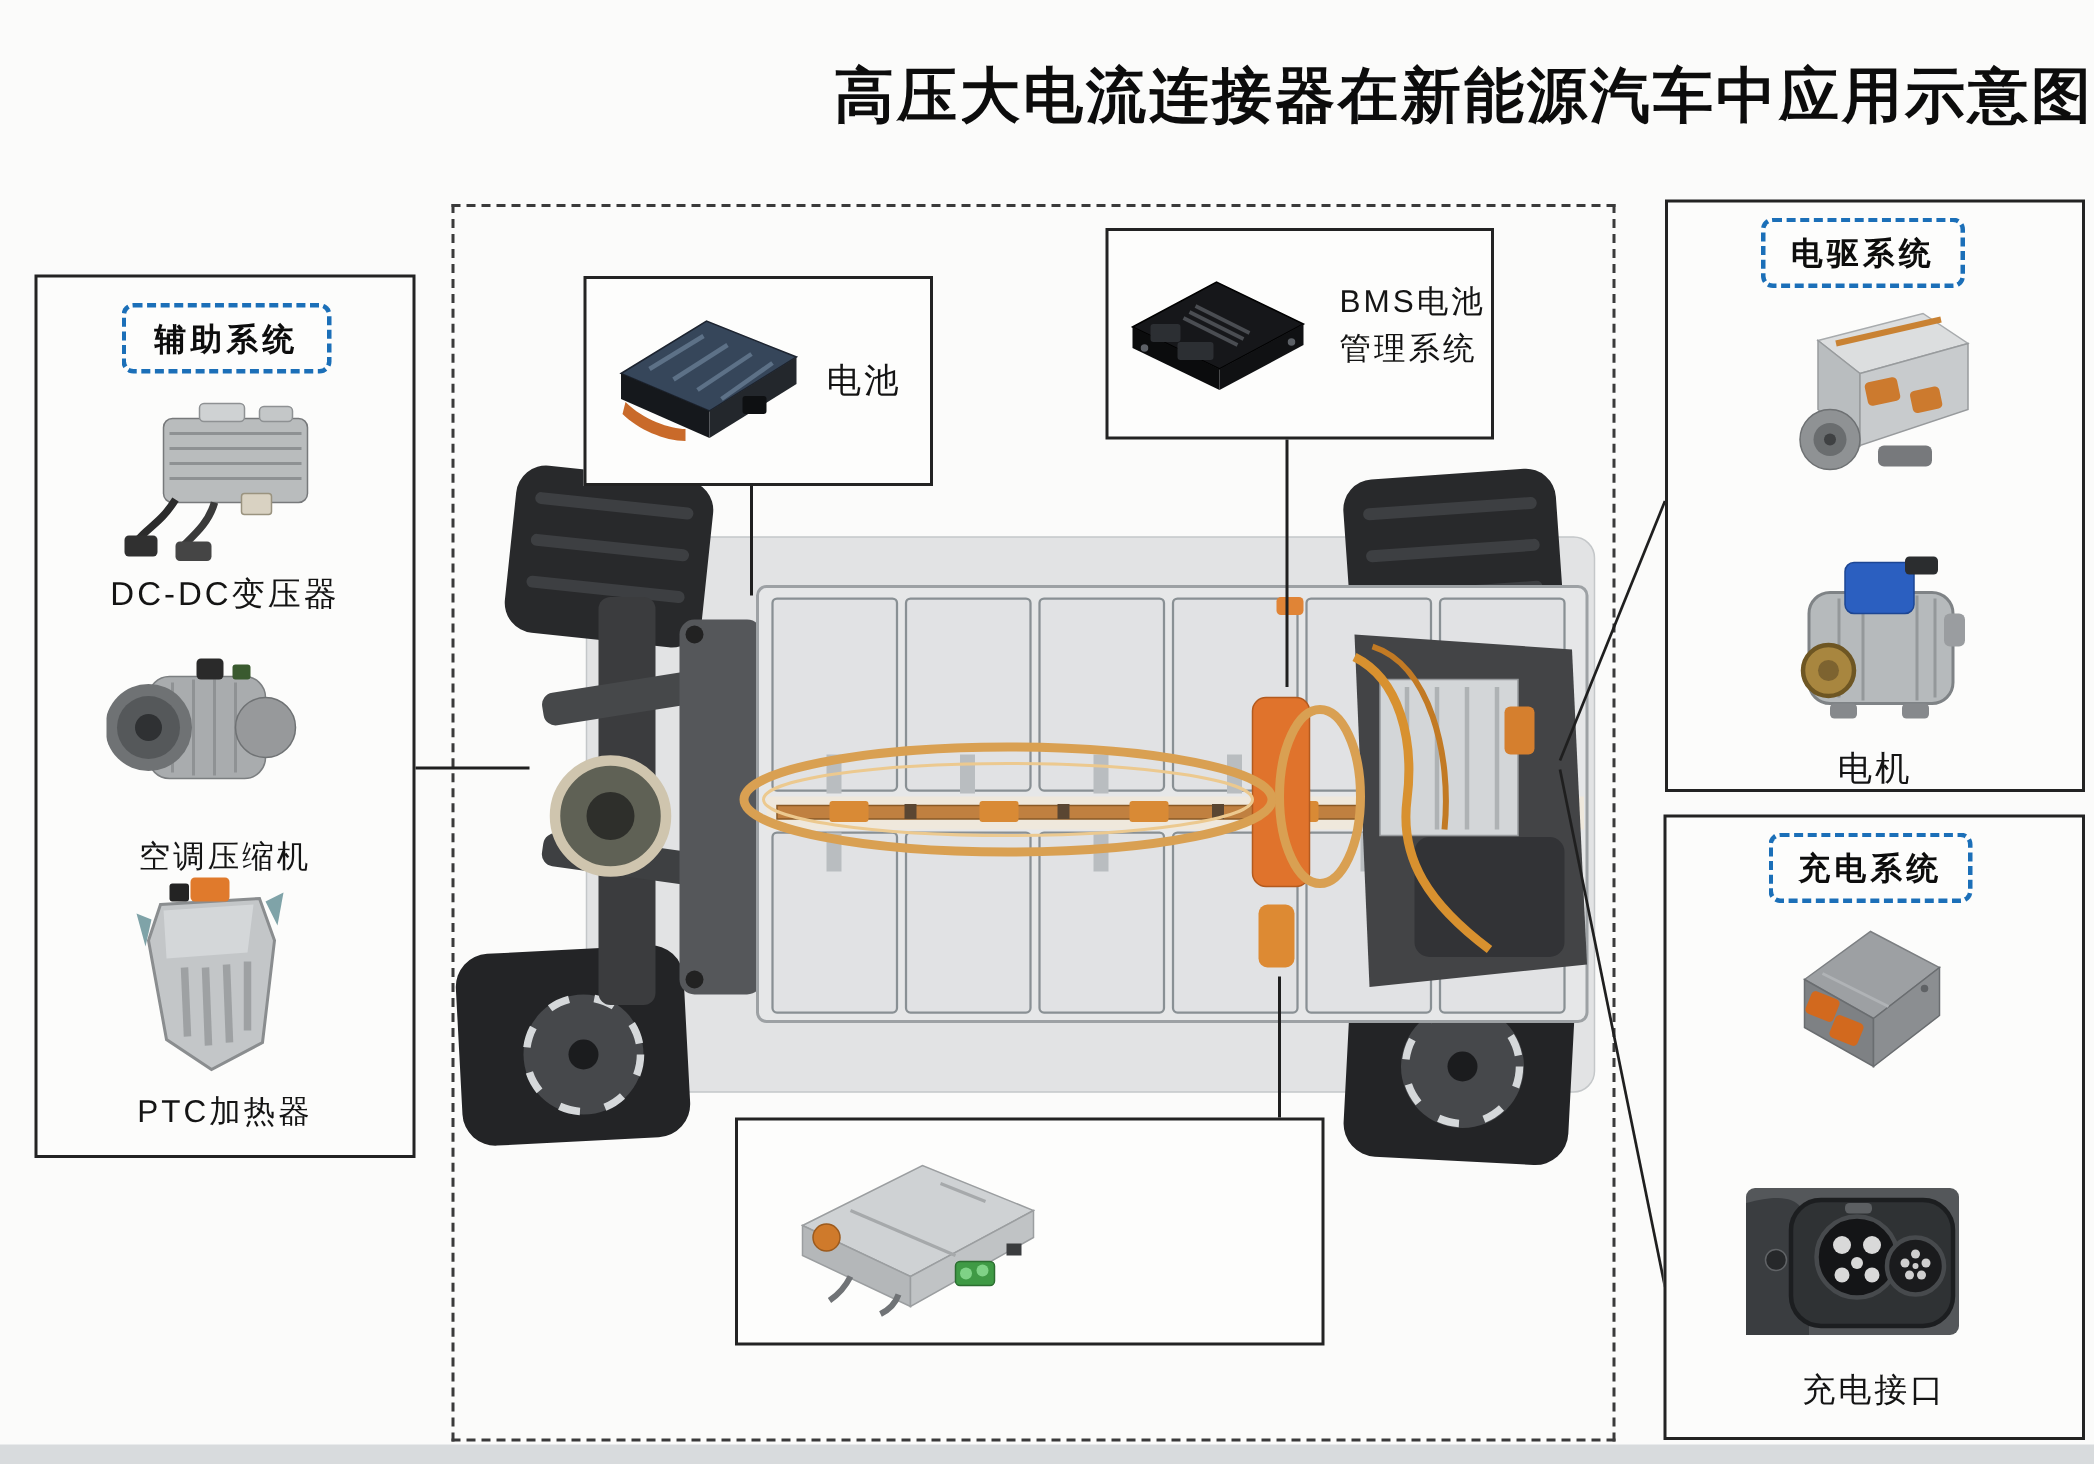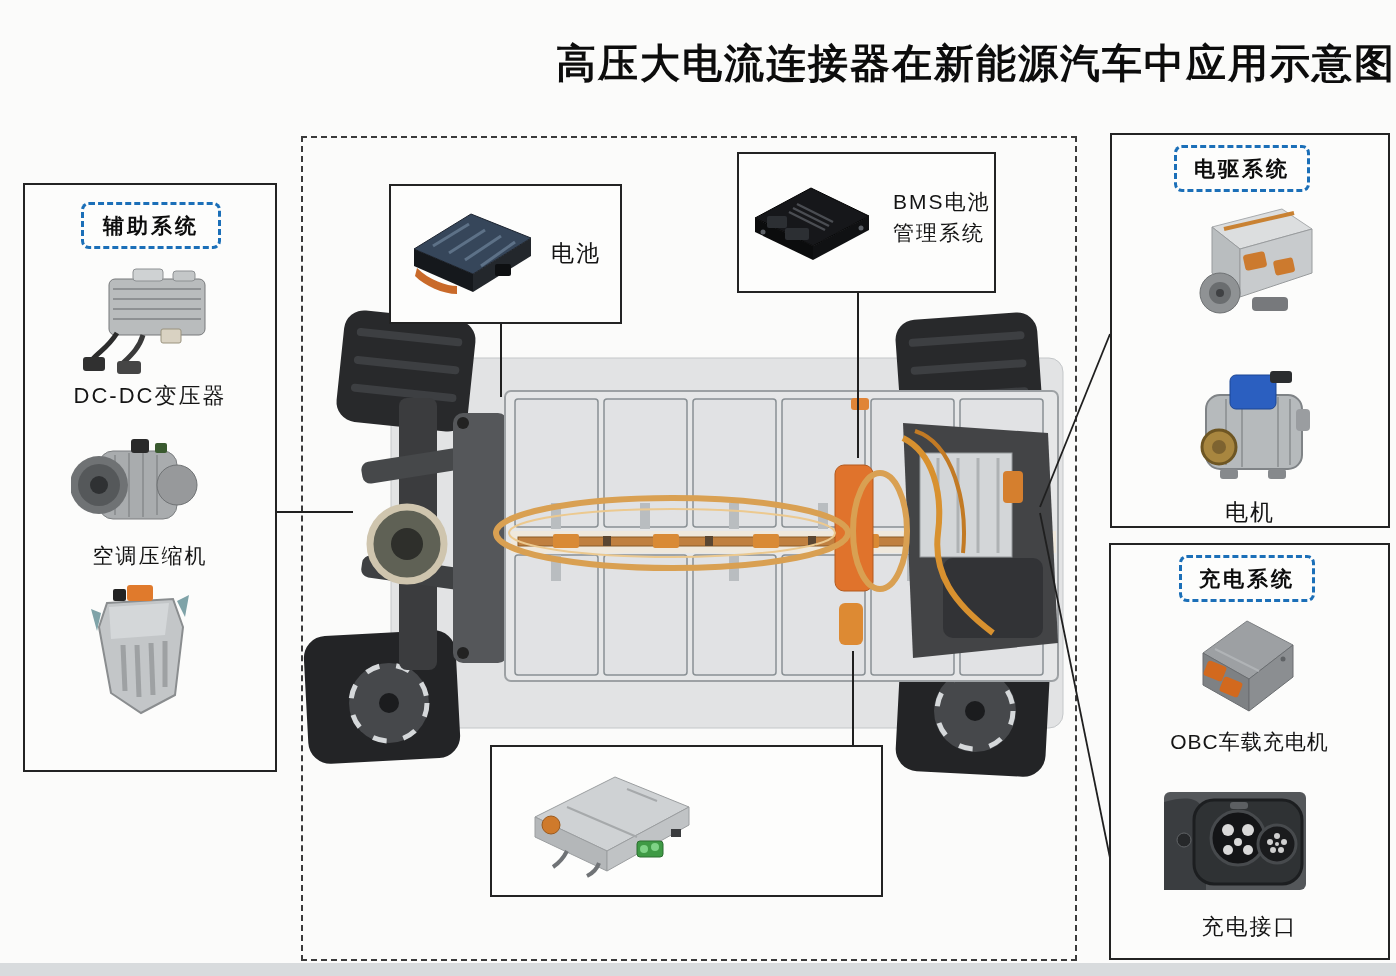--- a/index.html
+++ b/index.html
@@ -172,36 +172,37 @@
       <line x1="72" y1="16" x2="72" y2="80"></line>
           <line x1="86" y1="18" x2="86" y2="78"></line>
         </g>
       <circle cx="28" cy="48" r="29" fill="#6f7274"></circle>
       <circle cx="28" cy="48" r="21" fill="#55585a"></circle>
       <circle cx="28" cy="48" r="9" fill="#2f3133"></circle>
       <circle cx="106" cy="48" r="20" fill="#97999b" stroke="#6f7274"></circle>
       <rect x="60" y="2" width="18" height="14" rx="3" fill="#2a2a2a"></rect>
       <rect x="84" y="6" width="12" height="10" rx="2" fill="#3a5a2f"></rect>
     </svg>
-    <div class="lbl" style="left:0;top:357px;width:250px;">空调压缩机</div>
+    <div class="lbl" style="left:0;top:372px;width:250px;">空调压缩机</div>
 
     <svg class="abs" style="left:60px;top:398px;" width="112" height="135" viewBox="0 0 112 135">
       <path d="M22 20 L88 16 L98 44 L90 112 L56 130 L26 110 L14 44 Z" fill="#c3c6c8" stroke="#8a8d8f" stroke-width="2"></path>
       <path d="M24 24 L84 20 L80 52 L26 56 Z" fill="#d4d7d9"></path>
       <g stroke="#9ea1a3" stroke-width="5">
           <line x1="38" y1="62" x2="40" y2="108"></line>
           <line x1="52" y1="62" x2="54" y2="114"></line>
       <line x1="66" y1="60" x2="68" y2="112"></line>
           <line x1="80" y1="58" x2="80" y2="104"></line>
         </g>
       <rect x="42" y="2" width="26" height="16" rx="3" fill="#e07a2c"></rect>
       <rect x="28" y="6" width="13" height="12" rx="2" fill="#232323"></rect>
       <path d="M92 18 L104 12 L100 34" fill="#7fa3a8"></path>
       <path d="M16 30 L6 26 L12 48" fill="#7fa3a8"></path>
     </svg>
+    <div class="lbl" style="left:0;top:542px;width:250px;">PTC加热器</div>
   </div>
 
   <div class="box" style="left:389px;top:152px;width:229px;height:136px;margin-top:32px;">
     <svg class="abs" style="left:8px;top:16px;" width="145" height="100" viewBox="0 0 145 100">
       <polygon points="15,47 72,12 132,36 74,72" fill="#36465a" stroke="#1d2430"></polygon>
       <g stroke="#5d7187" stroke-width="3" fill="none">
         <path d="M34 44 L70 22"></path>
           <path d="M50 51 L86 28"></path>
           <path d="M66 58 L102 34"></path>
           <path d="M82 64 L116 40"></path>
@@ -295,21 +296,20 @@
 
     <svg class="abs" style="left:74px;top:62px;" width="120" height="118" viewBox="0 0 120 118">
       <polygon points="18,46 62,14 108,38 64,72" fill="#9da0a3" stroke="#7c7f82"></polygon>
       <polygon points="18,46 64,72 64,104 18,78" fill="#7e8184" stroke="#6a6d70"></polygon>
       <polygon points="64,72 108,38 108,70 64,104" fill="#8b8e91" stroke="#6a6d70"></polygon>
       <line x1="30" y1="42" x2="74" y2="64" stroke="#b0b3b6" stroke-width="2"></line>
       <rect x="20" y="56" width="20" height="16" rx="3" fill="#d2691e" transform="rotate(22 30 64)"></rect>
       <rect x="36" y="72" width="20" height="16" rx="3" fill="#d2691e" transform="rotate(22 46 80)"></rect>
       <circle cx="98" cy="52" r="2.5" fill="#5f6265"></circle>
     </svg>
-    <div class="lbl" style="left:0;top:183px;width:277px;font-size:21px;letter-spacing:1px;">OBC车载充电机</div>
 
     <svg class="abs" style="left:53px;top:247px;" width="142" height="98" viewBox="0 0 142 98">
       <rect x="0" y="0" width="142" height="98" rx="6" fill="#54575a"></rect>
       <path d="M0 10 C30 2, 40 8, 42 30 L42 98 L0 98 Z" fill="#3a3d40"></path>
       <rect x="30" y="8" width="108" height="84" rx="20" fill="#2f3234" stroke="#1c1e20" stroke-width="3"></rect>
       <circle cx="20" cy="48" r="7" fill="#26282a" stroke="#606366"></circle>
       <circle cx="74" cy="46" r="27" fill="#141517" stroke="#474a4d" stroke-width="3"></circle>
       <g fill="#d9d9d9">
           <circle cx="64" cy="38" r="6"></circle>
           <circle cx="84" cy="38" r="6"></circle>

